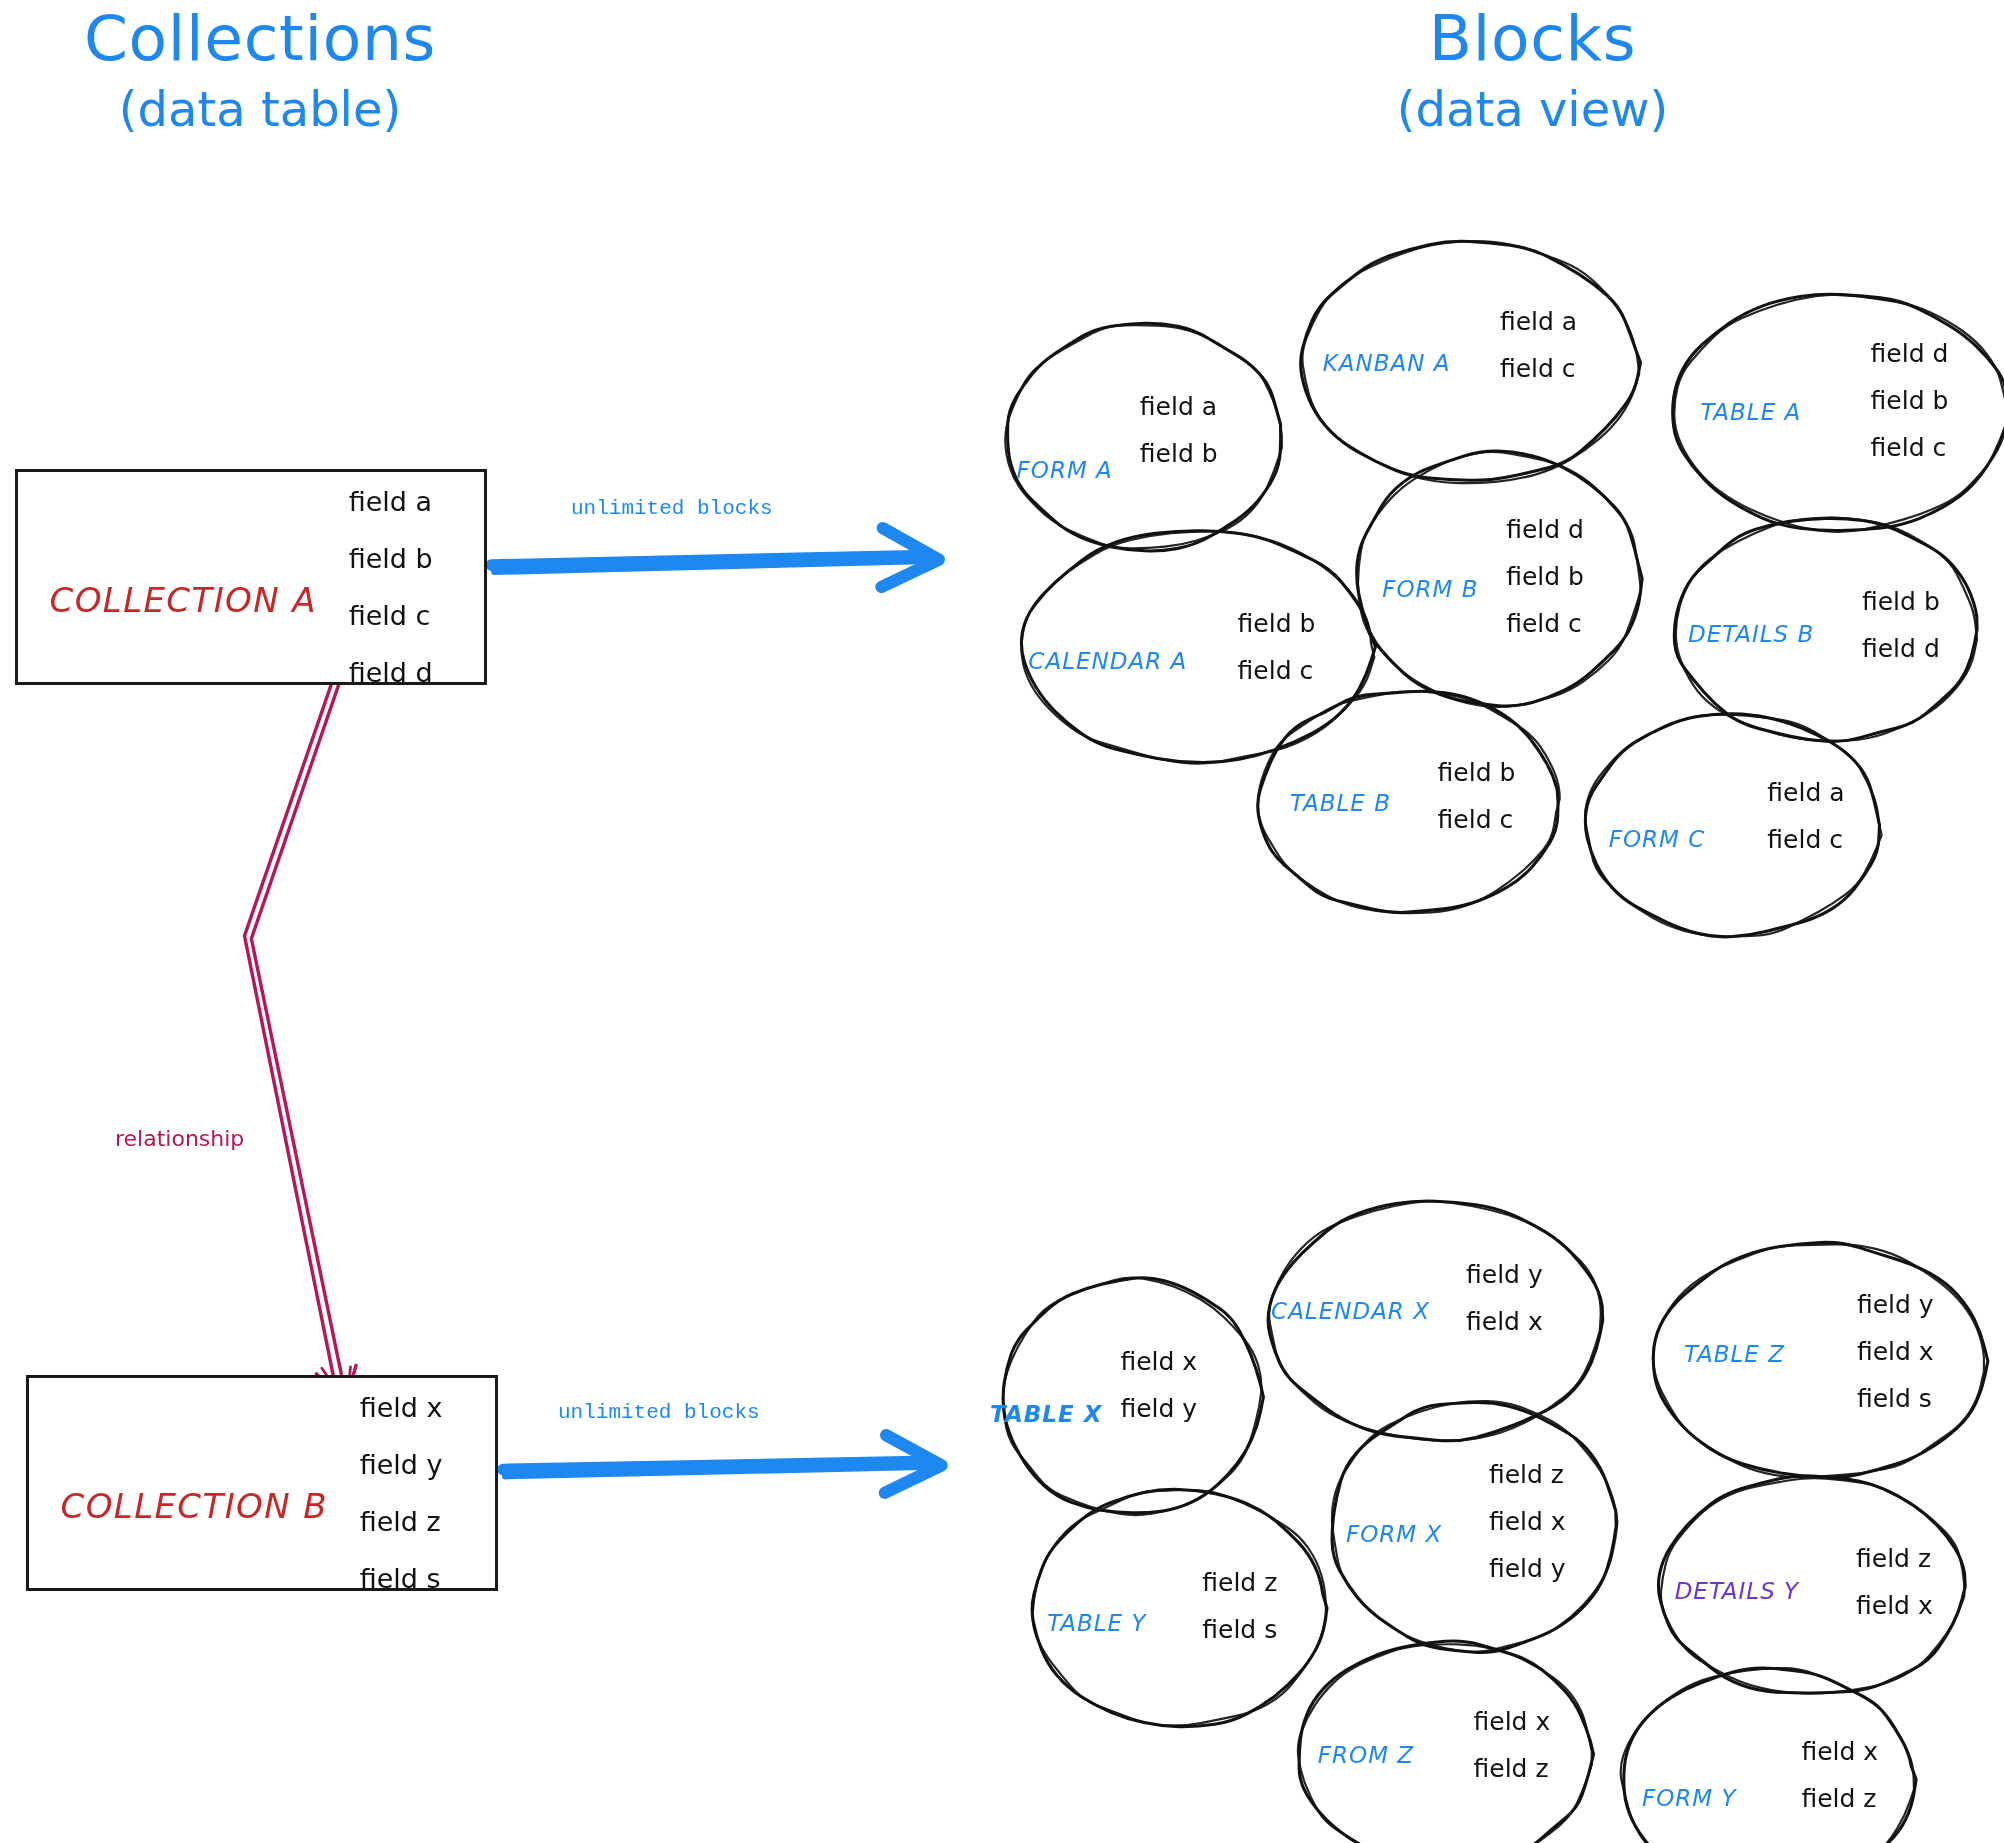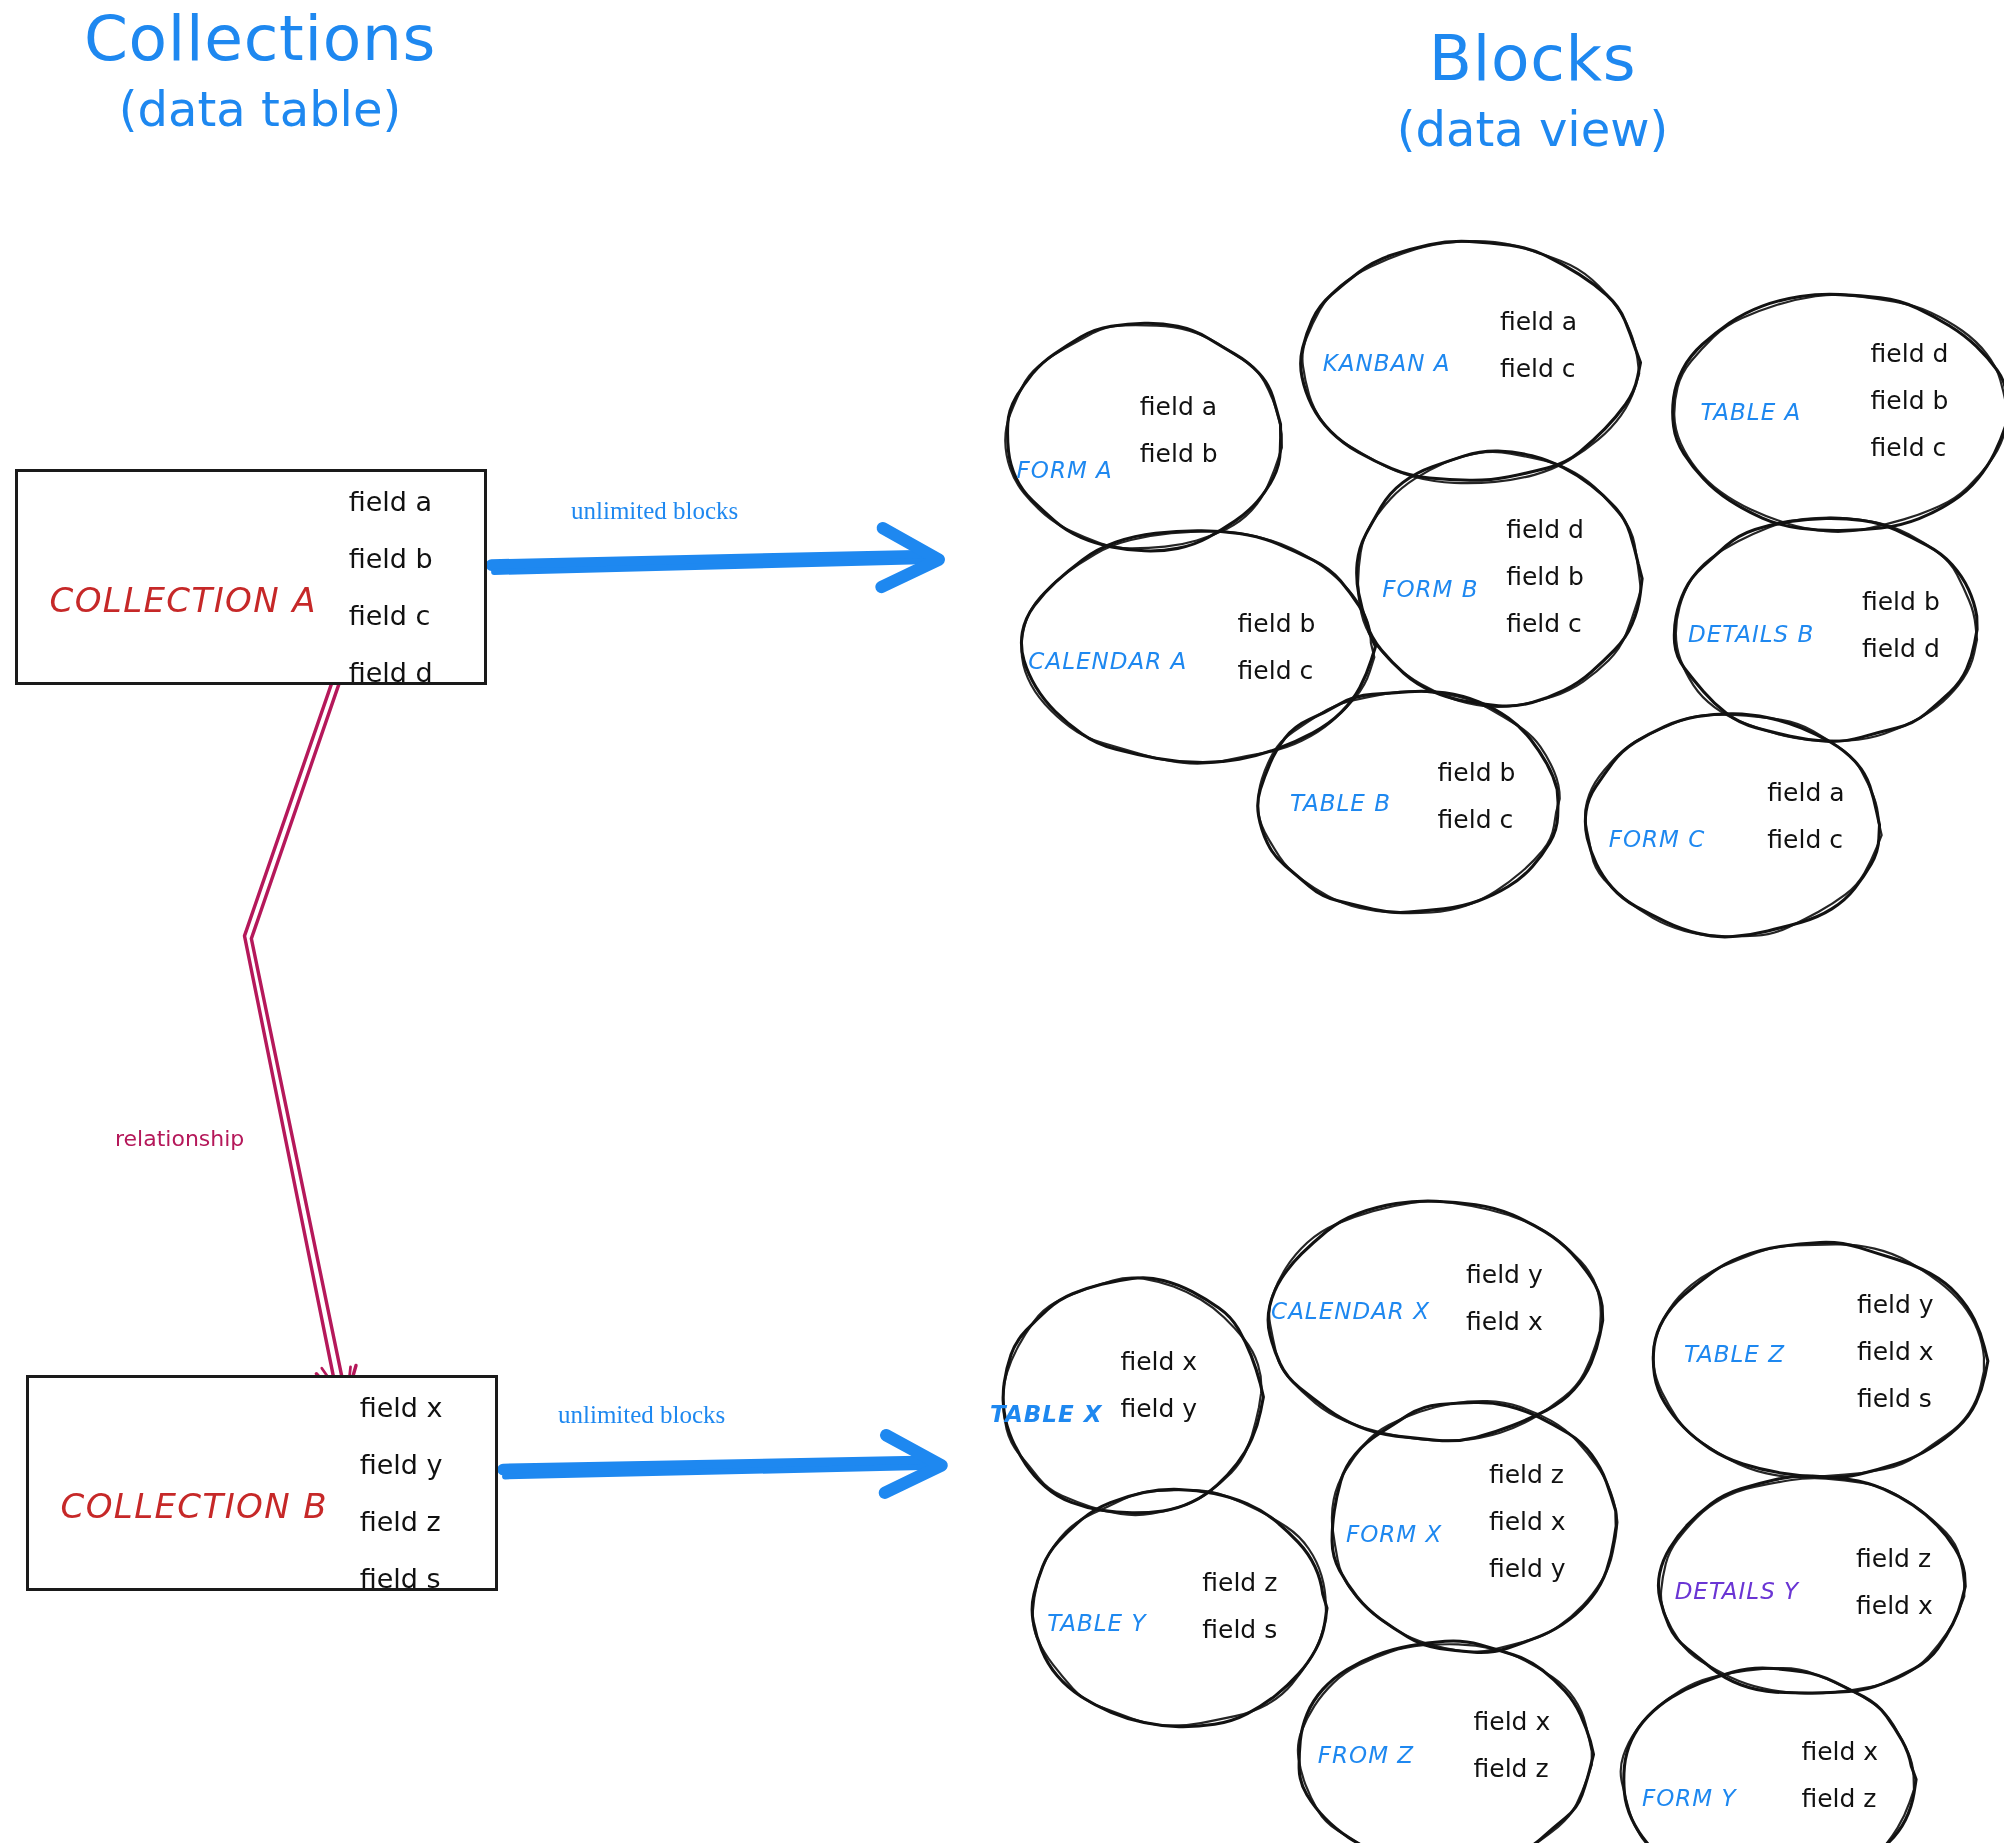--- a/index.html
+++ b/index.html
@@ -43,21 +43,21 @@
     font-family: "DejaVu Sans", sans-serif;
     font-weight: 400;
   }
   .header .h-sub {
     display: block;
     font-size: 48px;
     margin-top: 12.3px;
     font-family: "DejaVu Sans", sans-serif;
   }
   #header-collections { left: 48px;  top: 5.5px;  width: 424px; }
-  #header-blocks      { left: 1300px; top: 5.5px; width: 465px; margin-top: 20px; }
+  #header-blocks      { left: 1300px; top: 5.5px; width: 465px; }
 
   
   .collection-box {
     position: absolute;
     border: 3.4px solid #1a1a1a;
     background: #ffffff;
   }
   #collection-a { left: 15px;  top: 469px;  width: 472px; height: 216px; }
   #collection-b { left: 26px;  top: 1375px; width: 472px; height: 216px; }
 
@@ -88,23 +88,23 @@
     font-size: 27px;
     color: #111111;
     white-space: nowrap;
     font-family: "DejaVu Sans", sans-serif;
   }
 
   
   .arrow-label {
     position: absolute;
     color: #1e88f0;
-    font-size: 25px;
-    white-space: nowrap;
-    font-family: Liberation Serif, serif;
+    font-size: 21px;
+    white-space: nowrap;
+    font-family: Liberation Mono, monospace;
   }
   #label-unlimited-a { left: 571px; top: 497px; }
   #label-unlimited-b { left: 558px; top: 1401px; }
 
   #label-relationship {
     position: absolute;
     left: 115px; top: 1126px;
     color: #b5185a;
     font-size: 22px;
     white-space: nowrap;

